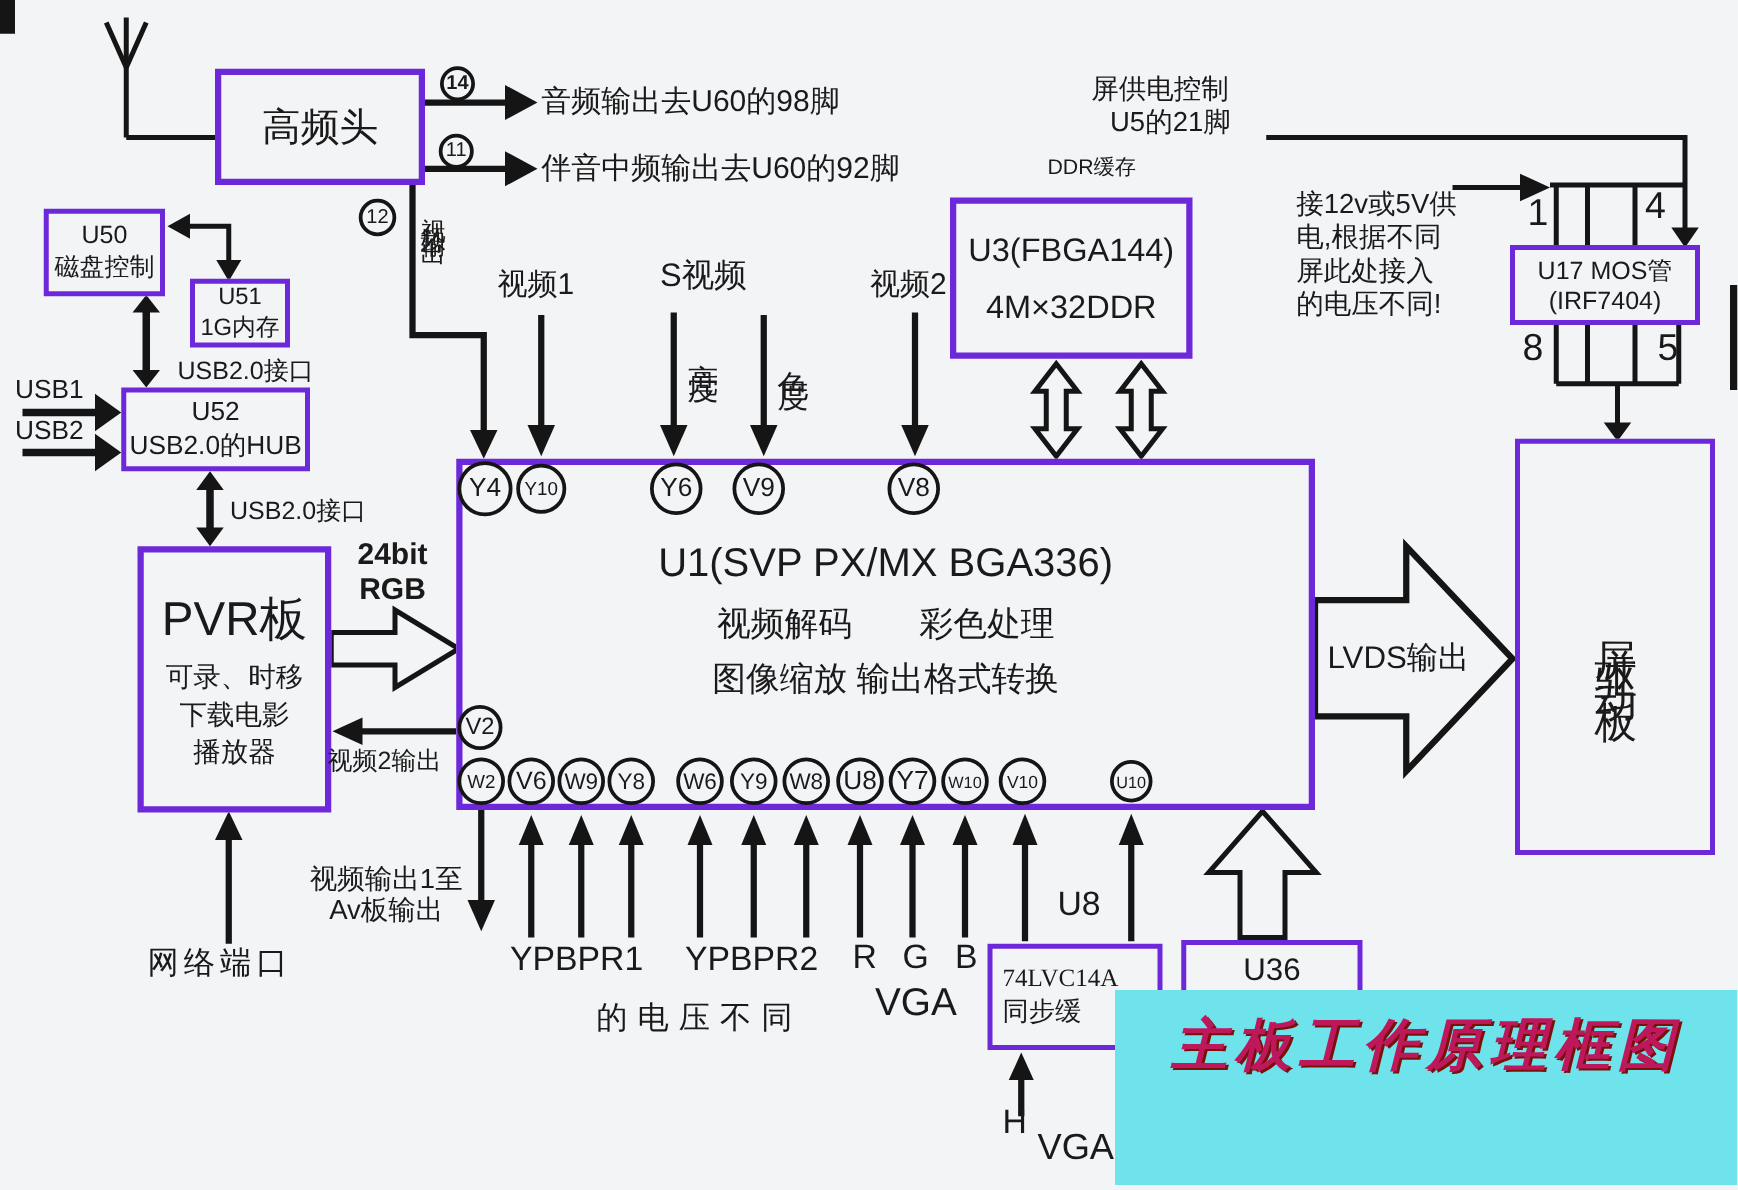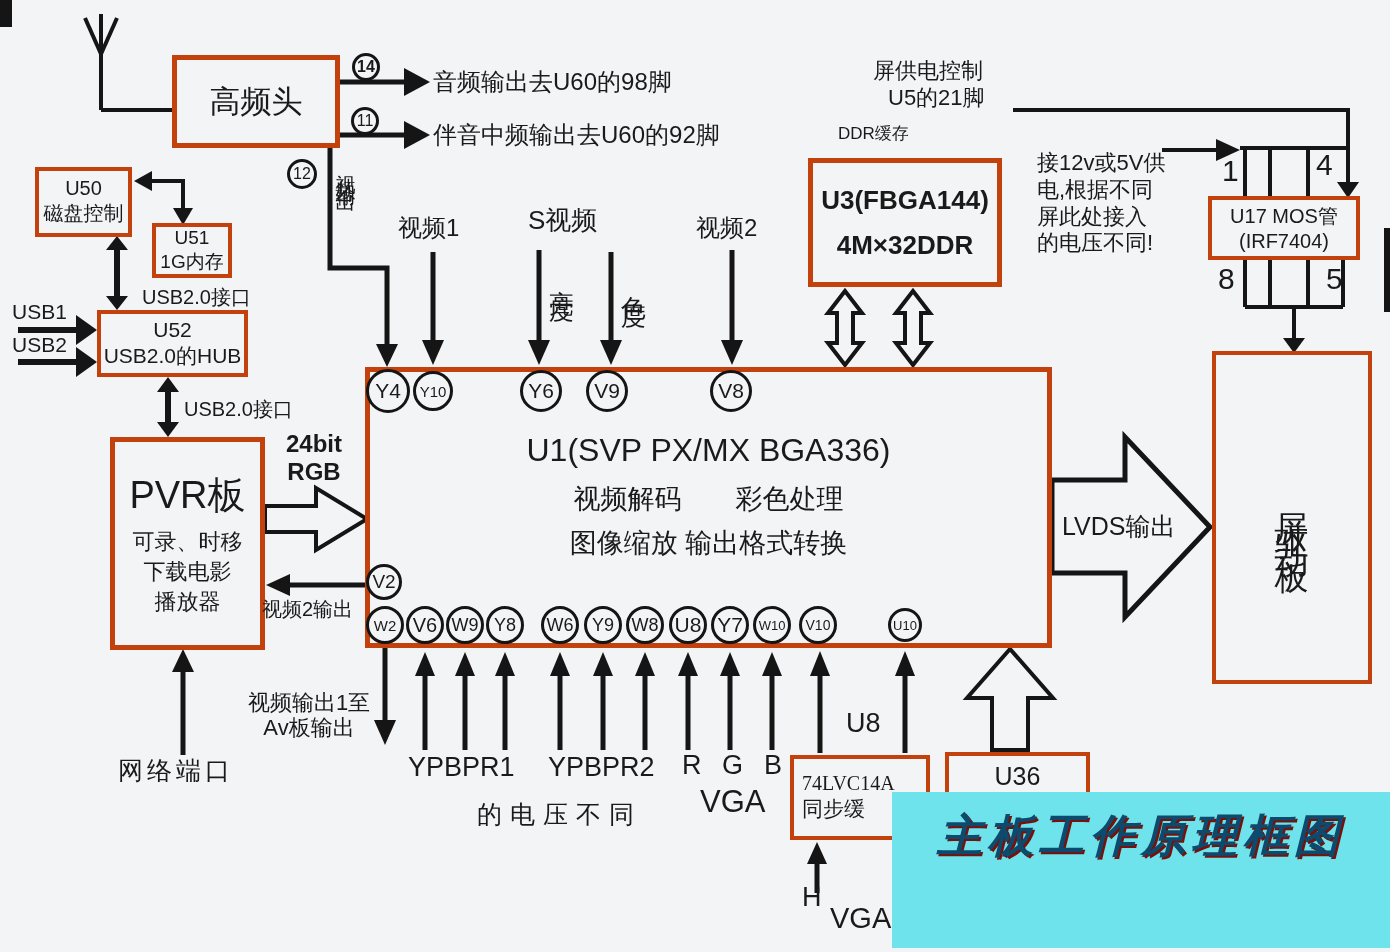--- a/index.html
+++ b/index.html
@@ -1,19 +1,19 @@
 <!DOCTYPE html>
 <html><head>
 <meta charset="utf-8">
 <style>
   html,body{margin:0;padding:0;}
   #stage{position:relative;width:1390px;height:952px;background:#f3f4f6;overflow:hidden;
          font-family:"Liberation Sans","DejaVu Sans",sans-serif;color:#1a1a1a;}
   #wiring{position:absolute;left:0;top:0;z-index:1;}
-  .box{position:absolute;box-sizing:border-box;border:4px solid #c2410c;background:#f3f4f6;
+  .box{position:absolute;box-sizing:border-box;border:4px solid #6d28d9;background:#f3f4f6;
        display:flex;flex-direction:column;align-items:center;justify-content:center;z-index:2;text-align:center;}
   .thick{border-width:5px;}
   .lbl{position:absolute;z-index:3;white-space:pre;line-height:1.15;}
   .pin{position:absolute;box-sizing:border-box;border:3px solid #151515;border-radius:50%;
        background:#f3f4f6;display:flex;align-items:center;justify-content:center;z-index:4;}
   .circ{position:absolute;box-sizing:border-box;border:3px solid #151515;border-radius:50%;
        background:#f3f4f6;display:flex;align-items:center;justify-content:center;z-index:3;font-size:16px;}
   .vtext{writing-mode:vertical-rl;text-orientation:upright;}
   #watermark{position:absolute;left:892px;top:792px;width:498px;height:156px;z-index:6;}
   #wm-title{position:absolute;left:10px;top:14px;width:478px;text-align:center;font-weight:bold;
@@ -167,21 +167,21 @@
     <div style="font-size:22px;">下载电影</div>
     <div style="font-size:22px;">播放器</div>
   </div>
 
   <div class="box thick" style="left:365px;top:367px;width:687px;height:281px;justify-content:flex-start;padding-top:60px;">
     <div style="font-size:32px;">U1(SVP PX/MX BGA336)</div>
     <div style="font-size:27px;margin-top:12px;">视频解码　　彩色处理</div>
     <div style="font-size:27px;margin-top:8px;">图像缩放  输出格式转换</div>
   </div>
 
-  <div class="box thick" style="left:808px;top:158px;width:194px;height:129px;font-weight:bold;">
+  <div class="box thick" style="left:760px;top:158px;width:194px;height:129px;">
     <div style="font-size:26px;">U3(FBGA144)</div>
     <div style="font-size:26px;margin-top:14px;">4M×32DDR</div>
   </div>
 
   <div class="box" style="left:1208px;top:196px;width:152px;height:64px;font-size:20px;">
     <div>U17 MOS管</div>
     <div>(IRF7404)</div>
   </div>
 
   <div class="box" style="left:1212px;top:351px;width:160px;height:333px;">
@@ -304,16 +304,16 @@
   <div class="lbl" style="left:722px;top:750px;font-size:27px;">G</div>
   <div class="lbl" style="left:764px;top:750px;font-size:27px;">B</div>
   <div class="lbl" style="left:700px;top:784px;font-size:31px;">VGA</div>
   <div class="lbl" style="left:477px;top:800px;font-size:25px;letter-spacing:8px;">的电压不同</div>
 
   <div class="lbl" style="left:846px;top:708px;font-size:27px;">U8</div>
   <div class="lbl" style="left:802px;top:882px;font-size:27px;">H</div>
   <div class="lbl" style="left:830px;top:902px;font-size:29px;">VGA</div>
 
   <div id="watermark" style="background:#6fe3eb;">
-    <div id="wm-title" style="color:#0c4a6e;">主板工作原理框图</div>
+    <div id="wm-title" style="color:#be185d;">主板工作原理框图</div>
   </div>
 
 </div>
 
 </body></html>

